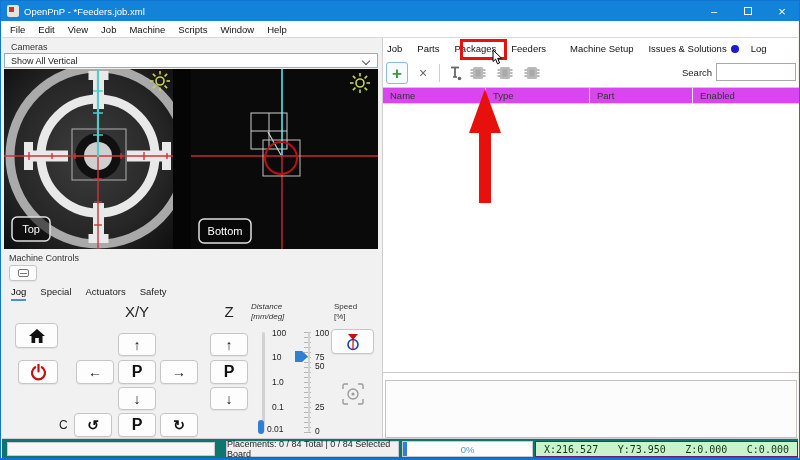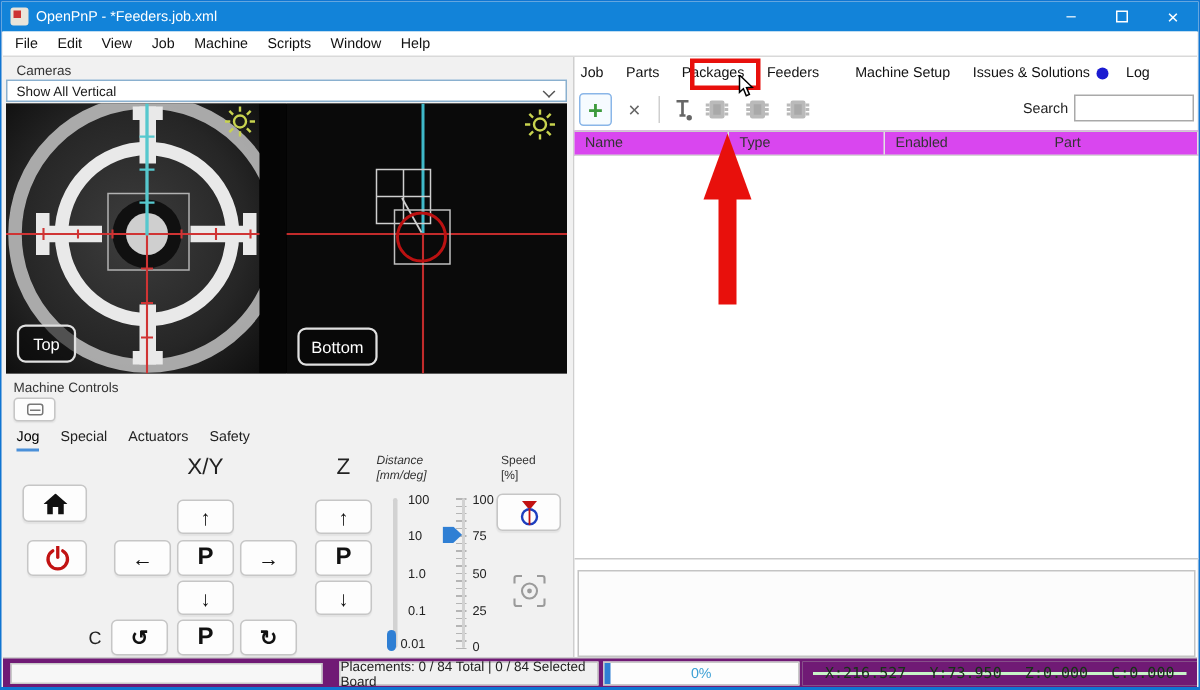--- a/index.html
+++ b/index.html
@@ -31,23 +31,23 @@
   .tick-lbl { position:absolute; font-size:8.5px; color:#222; }
   .slider-track { position:absolute; width:3px; background:#d2d2d2; border-radius:2px; }
   .speed-ticks { position:absolute; width:7px; background:repeating-linear-gradient(to bottom,#b5b5b5 0 1px,transparent 1px 5px); }
   
   .rpanel { position:absolute; left:381px; top:37px; width:416px; height:400px; background:#fff; border-left:1px solid #cfcfcf; }
   .rtab { margin-right:15px; color:#111; }
   .tbtn { position:absolute; width:22px; height:22px; border:1px solid transparent; border-radius:3px; display:flex; align-items:center; justify-content:center; }
   .thead { position:absolute; left:0; top:49px; width:416px; height:17px; background:#d946ef; border-top:1px solid #cccccc; border-bottom:1px solid #d6d6d6; display:flex; align-items:center; }
   .thcol { padding-left:7px; color:#333; border-right:1px solid #e2e2e2; height:100%; display:flex; align-items:center; }
   
-  .statusbar { position:absolute; left:1px; top:437px; width:796px; height:21px; background:#701a75; border-top:1px solid #cfcfcf; }
+  .statusbar { position:absolute; left:1px; top:437px; width:796px; height:21px; background:#0f766e; border-top:1px solid #cfcfcf; }
   .inset { border:1px solid #c9c9c9; background:#f7f7f7; }
-  .coords { position:absolute; left:533px; top:2px; width:263px; height:16px; background:#c9f4c9; border:7px solid #701a75; display:flex; align-items:center; justify-content:space-between; padding:0 8px; font-family:"DejaVu Sans Mono", monospace; font-size:10px; color:#173317; }
+  .coords { position:absolute; left:533px; top:2px; width:263px; height:16px; background:#c9f4c9; border:1px solid #701a75; display:flex; align-items:center; justify-content:space-between; padding:0 8px; font-family:"DejaVu Sans Mono", monospace; font-size:10px; color:#173317; }
   
   .anno { position:absolute; pointer-events:none; }
   .red-box { border:3px solid #e8100c; }
   svg text { font-family:"Liberation Sans", sans-serif; }
 </style>
 </head>
 <body>
 
 <div id="window">
 
@@ -233,21 +233,21 @@
   <span class="tick-lbl" style="left:271px; top:351px;">10</span>
   <span class="tick-lbl" style="left:271px; top:376px;">1.0</span>
   <span class="tick-lbl" style="left:271px; top:401px;">0.1</span>
   <span class="tick-lbl" style="left:266px; top:423px;">0.01</span>
 
   <div class="speed-ticks" style="left:303px; top:331px; height:101px;"></div>
   <div class="slider-track" style="left:307px; top:331px; height:100px; width:2px;"></div>
   <div class="abs" style="left:294px; top:350px; width:13px; height:11px; background:#2f7fd4; clip-path:polygon(0 0,55% 0,100% 50%,55% 100%,0 100%);"></div>
   <span class="tick-lbl" style="left:314px; top:327px;">100</span>
   <span class="tick-lbl" style="left:314px; top:351px;">75</span>
-  <span class="tick-lbl" style="left:314px; top:376px;">50</span>
+  <span class="tick-lbl" style="left:314px; top:360px;">50</span>
   <span class="tick-lbl" style="left:314px; top:401px;">25</span>
   <span class="tick-lbl" style="left:314px; top:425px;">0</span>
 
   <div class="jbtn" style="left:330px; top:328px; width:43px; height:25px;">
     <svg width="16" height="18" viewBox="0 0 16 18">
       <polygon points="3,1 13,1 8,7" fill="#c11212"></polygon>
       <circle cx="8" cy="11.5" r="5" stroke="#1d3fbf" stroke-width="1.6" fill="none"></circle>
       <line x1="8" y1="6" x2="8" y2="17" stroke="#c11212" stroke-width="1.2"></line>
     </svg>
   </div>
@@ -326,22 +326,22 @@
           <rect x="13" y="10" width="2.5" height="2" fill="#777"></rect>
         <rect x="5.5" y="4.5" width="5" height="7" fill="#555"></rect>
       </svg>
     </div>
     <span class="abs" style="left:299px; top:29px; font-size:9.5px; color:#222;">Search</span>
     <input class="abs" style="left: 333px; top: 25px; width: 80px; height: 18px; border: 1px solid rgb(169, 169, 169); font-size: 9px; padding: 0px 4px;" value="">
 
     <div class="thead">
       <div class="thcol" style="width:103px;">Name</div>
       <div class="thcol" style="width:104px;">Type</div>
+      <div class="thcol" style="width:103px;">Part</div>
       <div class="thcol" style="width:106px; border-right:none;">Enabled</div>
-      <div class="thcol" style="width:103px;">Part</div>
     </div>
     <div class="abs" style="left:0; top:66px; width:416px; height:269px; background:#fff; border-bottom:1px solid #c9c9c9;"></div>
     <div class="abs" style="left:2px; top:342px; width:412px; height:58px; background:#fcfcfc; border:1px solid #c4c4c4;"></div>
   </div>
 
   <div class="statusbar">
     <div class="inset abs" style="left:5px; top:3px; width:208px; height:14px;"></div>
     <div class="inset abs" style="left:224px; top:2px; width:173px; height:16px; display:flex; align-items:center; justify-content:center; font-size:9px; color:#222; background:#f0f0f0;">Placements: 0 / 84 Total | 0 / 84 Selected Board</div>
     <div class="inset abs" style="left:400px; top:2px; width:131px; height:16px; background:#fdfdfd; position:absolute;">
       <div style="position:absolute; left:0; top:0; width:4px; height:100%; background:#2f7fd4;"></div>

